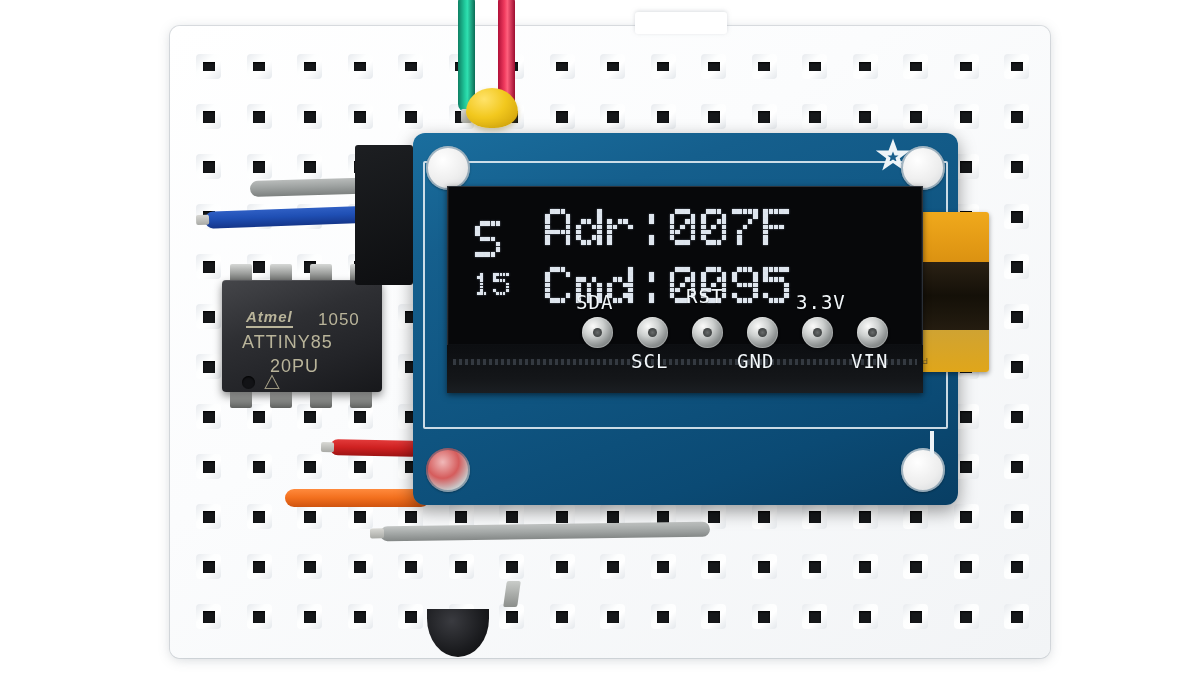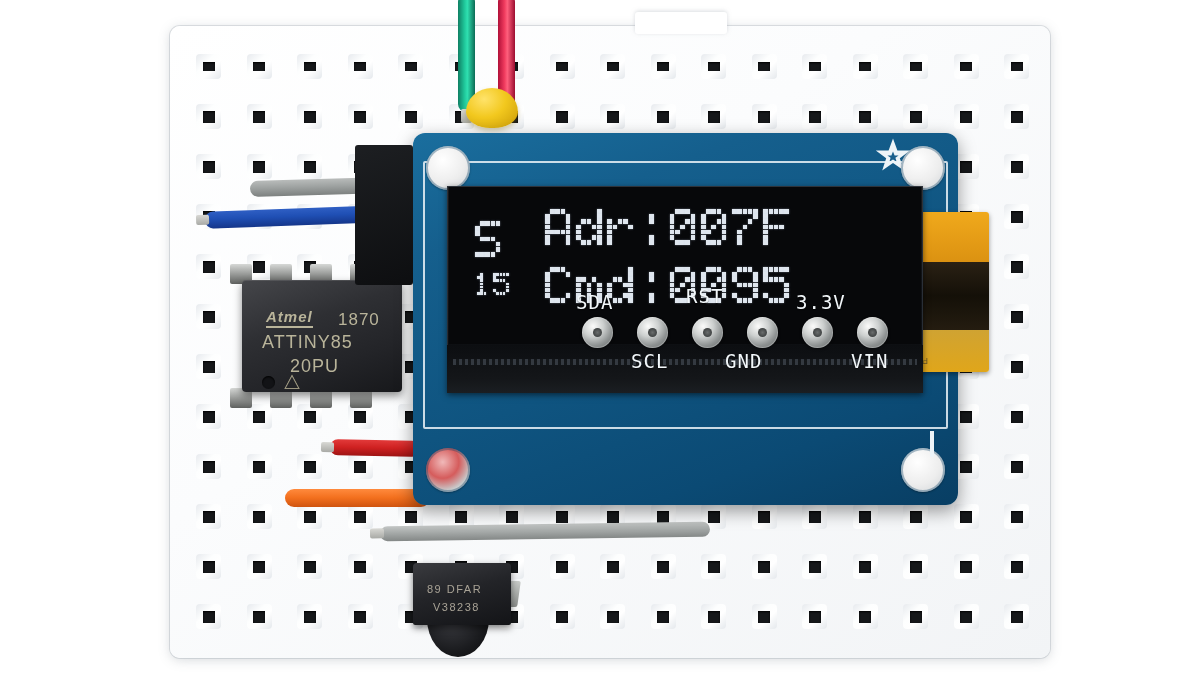--- a/index.html
+++ b/index.html
@@ -104,21 +104,20 @@
     box-shadow:0 3px 5px rgba(120,100,20,.35);
   }
 
   
   #attiny{position:absolute;left:214px;top:262px;width:180px;height:148px;}
   #attiny .body{
     position:absolute;left:8px;top:18px;width:160px;height:112px;
     background:linear-gradient(160deg,#45464a 0%,#2e2f33 38%,#232428 70%,#17181b 100%);
     border-radius:4px;
     box-shadow:0 4px 9px rgba(0,0,0,.45), inset 0 1px 0 rgba(255,255,255,.10);
-    margin-left:20px;
   }
   #attiny .pin{
     position:absolute;width:22px;height:20px;
     background:linear-gradient(180deg,#d6d8d6,#8d8f8d 60%,#5e605e);
     border-radius:2px;
   }
   #attiny .pin.top{top:2px;}
   #attiny .pin.bot{bottom:2px;}
   #attiny .mark{
     position:absolute;color:#b9b49a;font-family:"Liberation Sans",sans-serif;
@@ -531,35 +530,31 @@
     <div class="pin top" style="left:16px"></div>
     <div class="pin top" style="left:56px"></div>
     <div class="pin top" style="left:96px"></div>
     <div class="pin top" style="left:136px"></div>
     <div class="pin bot" style="left:16px"></div>
     <div class="pin bot" style="left:56px"></div>
     <div class="pin bot" style="left:96px"></div>
     <div class="pin bot" style="left:136px"></div>
     <div class="body">
       <div class="mark logo">Atmel</div>
-      <div class="mark lot">1870</div>
+      <div class="mark lot">1050</div>
       <div class="mark part">ATTINY85</div>
       <div class="mark suffix">20PU</div>
       <div class="dot"></div>
       <div class="tri"></div>
     </div>
   </div>
 
   <div id="ir">
     <div class="lead"></div>
     <div class="dome"></div>
-    <div class="shell">
-      <div class="txt t1">89 DFAR</div>
-      <div class="txt t2">V38238</div>
-    </div>
   </div>
 
   <div id="pcb">
 
 
     <svg id="flower" viewBox="0 0 100 100">
       <g fill="#eef4f8">
         <path d="M50 4 L61 34 L93 34 L67 53 L77 84 L50 65 L23 84 L33 53 L7 34 L39 34 Z"></path>
       </g>
       <g fill="#1a5f8c">
@@ -872,19 +867,19 @@
         <div class="pad" style="left: 169px; top: 184px;"></div>
         <div class="pad" style="left: 224px; top: 184px;"></div>
         <div class="pad" style="left: 279px; top: 184px;"></div>
         <div class="pad" style="left: 334px; top: 184px;"></div>
         <div class="pad" style="left: 389px; top: 184px;"></div>
         <div class="pad" style="left: 444px; top: 184px;"></div>
         <div class="padlabel" style="left: 163px; top: 158px;">SDA</div>
         <div class="padlabel" style="left: 273px; top: 152px;">RST</div>
         <div class="padlabel" style="left: 383px; top: 158px;">3.3V</div>
         <div class="padlabel" style="left: 218px; top: 217px;">SCL</div>
-        <div class="padlabel" style="left: 312px; top: 217px;">GND</div>
+        <div class="padlabel" style="left: 324px; top: 217px;">GND</div>
         <div class="padlabel" style="left: 438px; top: 217px;">VIN</div>
       </div>
     <div id="pcb-edge-tab"></div>
   </div>
 
 </div>
 
 </body></html>

